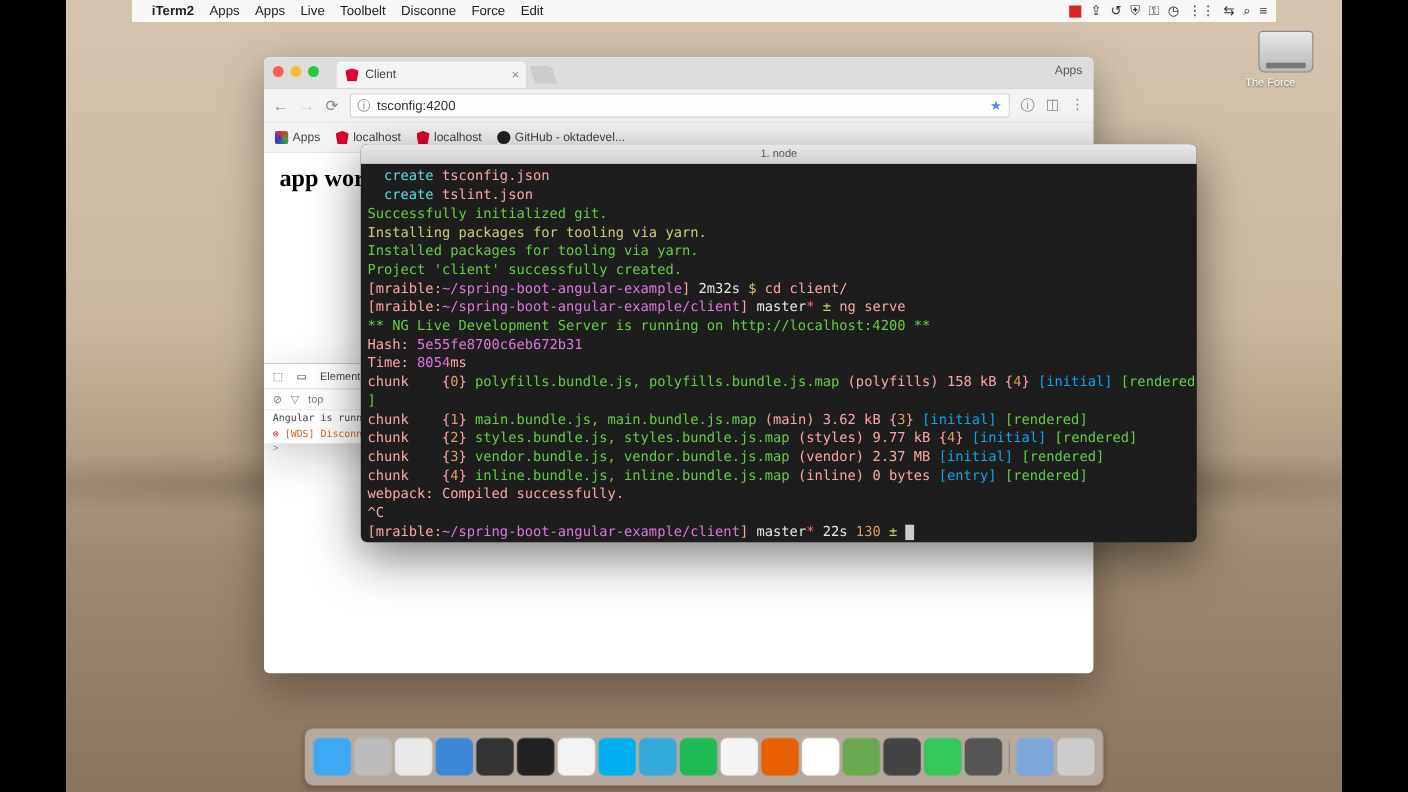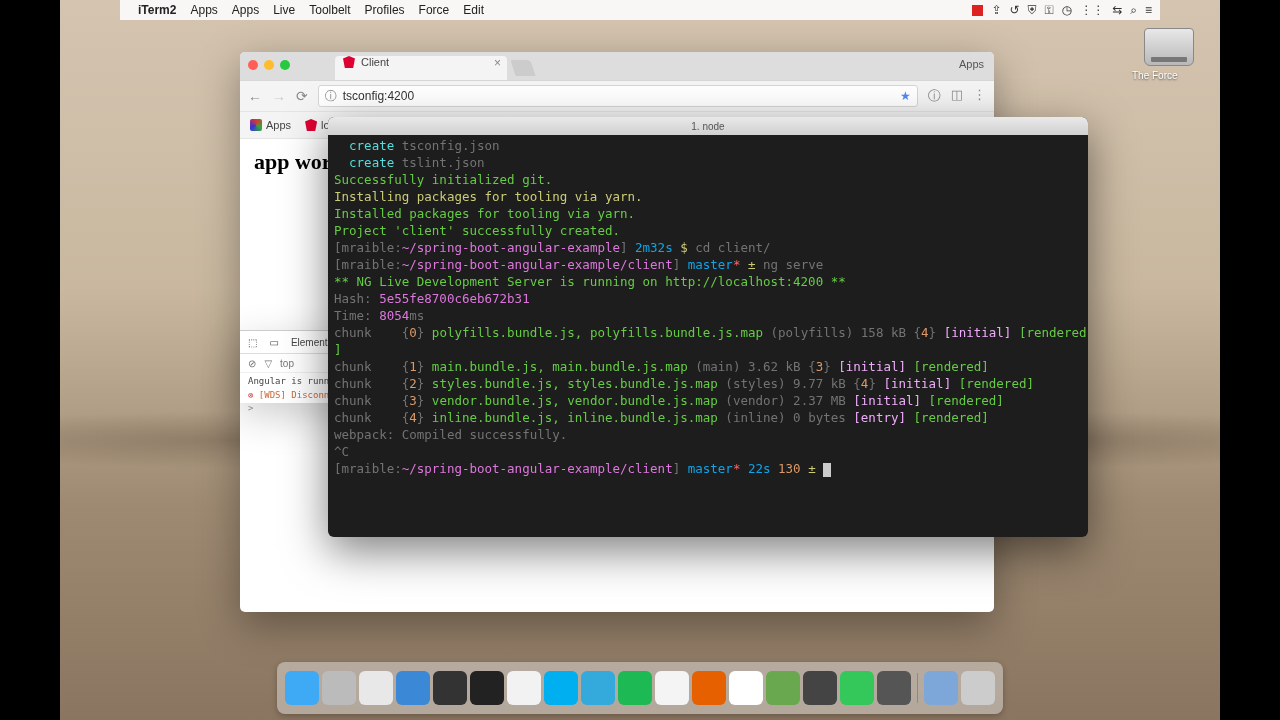--- a/index.html
+++ b/index.html
@@ -19,21 +19,21 @@
 
 .desktop-icon{position:absolute;right:14px;top:28px;width:74px;text-align:left;color:#fff;font-size:10px;text-shadow:0 1px 2px rgba(0,0,0,.6)}
 .desktop-icon .disk{width:48px;height:36px;margin:0 auto 4px;background:linear-gradient(#e8e8e8,#b8b8b8);border-radius:4px 4px 6px 6px;border:1px solid #888;position:relative}
 .desktop-icon .disk::after{content:"";position:absolute;left:6px;right:6px;bottom:3px;height:5px;background:#777;border-radius:1px}
 
 .chrome{position:absolute;left:180px;top:52px;width:754px;height:560px;background:#fff;box-shadow:0 12px 40px rgba(0,0,0,.35);border-radius:5px;overflow:hidden;display:flex;flex-direction:column}
 .chrome .tabbar{height:28px;background:#ddd;display:flex;align-items:flex-end;padding-left:6px;position:relative}
 .chrome .traffic{position:absolute;left:8px;top:8px;display:flex;gap:6px}
 .traffic span{width:10px;height:10px;border-radius:50%}
 .tr-r{background:#ff5f57}.tr-y{background:#febc2e}.tr-g{background:#28c840}
-.chrome .tab{margin-left:89px;height:24px;background:#f4f4f4;border-radius:4px 4px 0 0;display:flex;padding:0 24px 0 8px;font-size:11px;color:#444;position:relative;min-width:140px}
+.chrome .tab{margin-left:60px;height:24px;background:#f4f4f4;border-radius:4px 4px 0 0;display:flex;align-items:center;padding:0 24px 0 8px;font-size:11px;color:#444;position:relative;min-width:140px}
 .chrome .tab .ang{width:12px;height:12px;background:#dd0031;border-radius:2px;margin-right:6px;clip-path:polygon(50% 0,100% 20%,85% 100%,15% 100%,0 20%)}
 .chrome .tab .x{position:absolute;right:6px;color:#888;font-size:12px}
 .chrome .newtab{width:20px;height:16px;background:#ccc;margin-left:6px;margin-bottom:4px;border-radius:2px 4px 0 0;transform:skewX(18deg)}
 .chrome .demo{position:absolute;right:10px;top:6px;font-size:11px;color:#555}
 .chrome .urlbar{height:30px;background:#f4f4f4;border-top:1px solid #d7d7d7;border-bottom:1px solid #e5e5e5;display:flex;align-items:center;padding:0 8px;gap:10px;font-size:12px;color:#555}
 .chrome .urlbar .nav-ico{color:#888;font-size:14px}
 .chrome .url-input{flex:1;height:20px;border:1px solid #d5d5d5;border-radius:3px;background:#fff;display:flex;align-items:center;padding:0 6px;font-size:12px;color:#333}
 .chrome .url-input .info{color:#888;margin-right:6px}
 .chrome .url-input .star{margin-left:auto;color:#4c8bf5}
 .chrome .url-right{display:flex;gap:10px;color:#888;font-size:13px}
@@ -42,52 +42,52 @@
 .chrome .bm .ico{width:12px;height:12px;border-radius:2px;display:inline-block}
 .chrome .page{flex:1;padding:10px 14px;font-family:"Times New Roman",serif;font-size:22px;font-weight:bold;color:#000}
 
 .devtools{position:absolute;left:180px;top:330px;width:754px;height:72px;background:#fff;border-top:1px solid #ccc;font-size:10px;color:#444;box-shadow:0 12px 40px rgba(0,0,0,.2);z-index:1}
 .devtools .dt-tabs{height:22px;border-bottom:1px solid #ddd;display:flex;align-items:center;gap:12px;padding:0 8px}
 .devtools .dt-filter{height:18px;border-bottom:1px solid #eee;display:flex;align-items:center;gap:8px;padding:0 8px;color:#777}
 .devtools .dt-body{padding:2px 8px;line-height:1.5;font-family:Menlo,monospace;font-size:9px}
 .devtools .err{color:#c63}
 .devtools .err-ico{color:#d33}
 
-.terminal{position:absolute;left:268px;top:117px;width:760px;height:420px;background:#1d1d1d;border-radius:6px;box-shadow:0 14px 44px rgba(0,0,0,.5);z-index:5;overflow:hidden}
+.terminal{position:absolute;left:268px;top:131px;width:760px;height:362px;background:#1d1d1d;border-radius:6px;box-shadow:0 14px 44px rgba(0,0,0,.5);z-index:5;overflow:hidden}
 .terminal .titlebar{height:18px;background:linear-gradient(#e9e9e9,#d0d0d0);display:flex;align-items:center;justify-content:center;font-size:10px;color:#555;position:relative}
 .terminal .titlebar .traffic{left:8px;top:4px}
 .terminal .titlebar .traffic span{width:9px;height:9px}
 .terminal .term-body{padding:2px 6px;font-family:Menlo,Monaco,monospace;font-size:12.5px;line-height:17px;color:#e8e8e8;white-space:pre}
 .c-cyan{color:#5dd}
 .c-green{color:#6c4}
-.c-lime{color:#0ea5e9}
+.c-lime{color:#e5e5e5}
 .c-yellow{color:#cc7}
 .c-mag{color:#d7d}
-.c-white{color:#737373}
+.c-white{color:#fca5a5}
 .c-orange{color:#d96}
-.c-olive{color:#f0abfc}
+.c-olive{color:#0ea5e9}
 .c-red{color:#f66}
 .cursor{display:inline-block;width:8px;height:14px;background:#ccc;vertical-align:middle}
 
 .dock{position:absolute;left:50%;bottom:6px;transform:translateX(-50%);height:44px;background:rgba(230,230,230,.45);border-radius:8px;padding:4px 8px;display:flex;align-items:center;gap:3px;backdrop-filter:blur(4px);box-shadow:0 2px 6px rgba(0,0,0,.25)}
 .dock .app{width:34px;height:34px;border-radius:6px;display:flex;align-items:center;justify-content:center;font-size:16px}
 .dock .sep{width:1px;height:30px;background:rgba(0,0,0,.2);margin:0 3px}
 </style>
 </head>
 <body>
 
 <div class="letterbox-left"></div>
 <div class="letterbox-right"></div>
 
 <div class="desktop">
 
   <div class="menubar">
     <span class="apple"></span>
     <span class="menu-item bold">iTerm2</span>
-    <span id="menu-items" style="display: contents;"><span class="menu-item">Apps</span><span class="menu-item">Apps</span><span class="menu-item">Live</span><span class="menu-item">Toolbelt</span><span class="menu-item">Profiles</span><span class="menu-item">Force</span><span class="menu-item">Edit</span></span>
+    <span id="menu-items" style="display: contents;"><span class="menu-item">Apps</span><span class="menu-item">Apps</span><span class="menu-item">Live</span><span class="menu-item">Toolbelt</span><span class="menu-item">Disconne</span><span class="menu-item">Force</span><span class="menu-item">Edit</span></span>
     <span class="spacer"></span>
     <span class="status">
       <span class="red-sq"></span>
       <span>⇪</span>
       <span>↺</span>
       <span>⛨</span>
       <span>⚿</span>
       <span>◷</span>
       <span>⋮⋮</span>
       <span>⇆</span>

